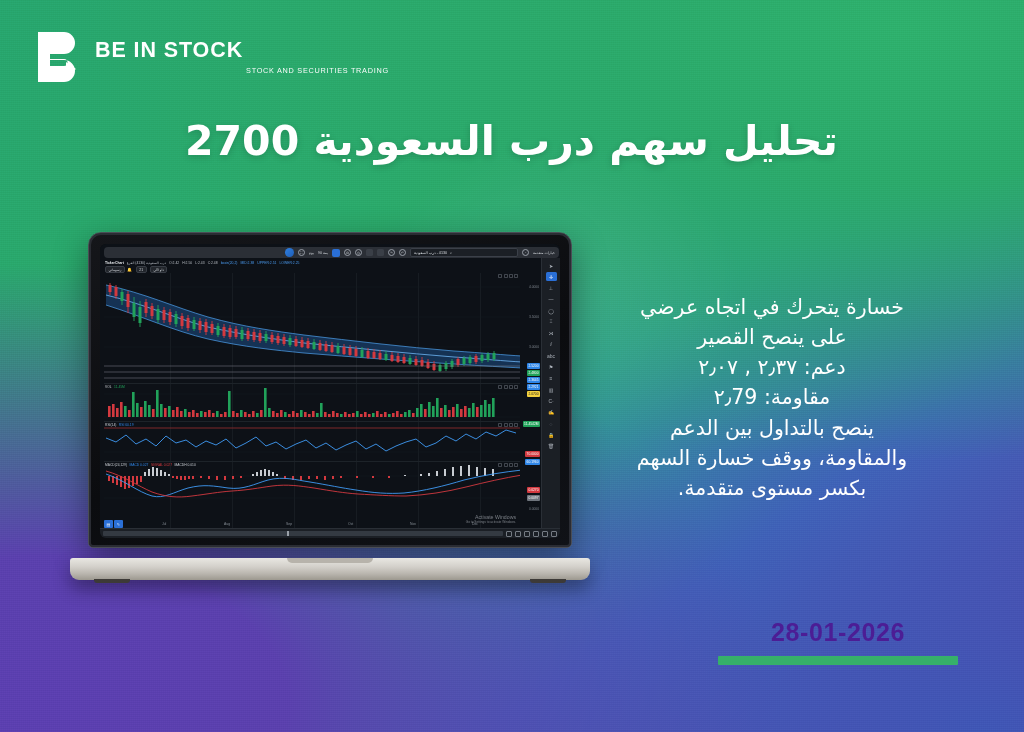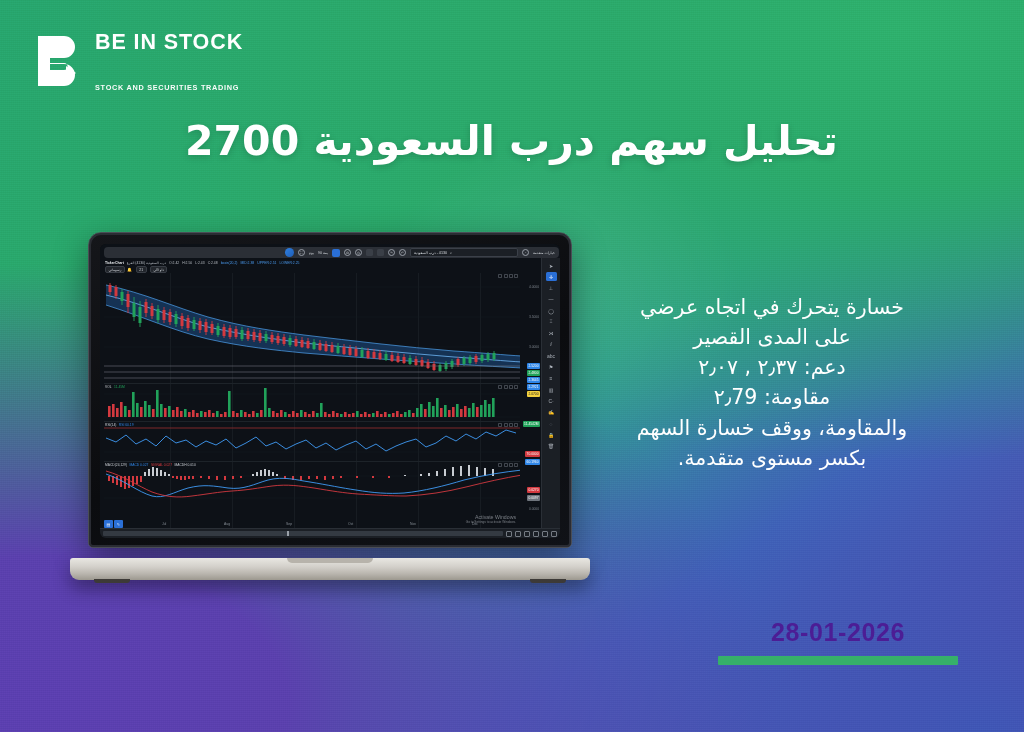--- a/index.html
+++ b/index.html
@@ -22,24 +22,24 @@
     background-image:
       repeating-linear-gradient(0deg, rgba(255,255,255,.30) 0 1px, rgba(0,0,0,.18) 1px 2px),
       repeating-linear-gradient(90deg, rgba(255,255,255,.22) 0 1px, rgba(0,0,0,.14) 1px 2px);
   }
   #bg-glow { position:absolute; left:300px; top:80px; width:520px; height:430px;
     background:radial-gradient(closest-side, rgba(255,255,255,.065), rgba(255,255,255,0) 72%); }
 
   
   #logo { position:absolute; left:30px; top:28px; display:flex; align-items:center; gap:13px; }
   .logo-mark { width:52px; height:54px; position:relative; }
-  .logo-text { display:flex; flex-direction:column; gap:3px; padding-top:4px; }
+  .logo-text { display:flex; gap:3px; padding-top:4px; }
   .logo-name { color:#fff; font-weight:bold; font-size:21.5px; letter-spacing:.9px;
                font-family:"Liberation Sans", sans-serif; line-height:1; }
-  .logo-tag { color:#fff; font-weight:bold; font-size:7.3px; letter-spacing:.72px;
+  .logo-tag { color:#fff; font-weight:normal; font-size:7.3px; letter-spacing:.72px;
               font-family:"Liberation Sans", sans-serif; line-height:1; opacity:.97;margin-top:27px; }
 
   
   #headline { position:absolute; right:186px; top:116px; width:660px; text-align:right;
     color:#fff; font-weight:bold; font-size:41px; line-height:1.22; direction:rtl;
     font-family:"DejaVu Sans", sans-serif;
     text-shadow:0 2px 7px rgba(0,0,0,.16); }
 
   
   #analysis { position:absolute; right:52px; top:292px; width:400px; text-align:center;
@@ -166,23 +166,24 @@
   <div class="logo-text">
     <div class="logo-name">BE IN STOCK</div>
     <div class="logo-tag">STOCK AND SECURITIES TRADING</div>
   </div>
 </div>
 
 <div id="headline">تحليل سهم درب السعودية 2700</div>
 
 <div id="analysis">
   <div class="ln">خسارة يتحرك في اتجاه عرضي</div>
-  <div class="ln">على المدى القصير</div>
+  <div class="ln">على ينصح القصير</div>
   <div class="ln">دعم: ٢٫٣٧ , ٢٫٠٧</div>
   <div class="ln">مقاومة: ٢٫79</div>
+  <div class="ln">ينصح بالتداول بين الدعم</div>
   <div class="ln">والمقاومة، ووقف خسارة السهم</div>
   <div class="ln">بكسر مستوى متقدمة.</div>
 </div>
 
 <div id="date-block">
   <div id="date-text">28-01-2026</div>
   <div id="date-rule"></div>
 </div>
 
 <div id="laptop">

